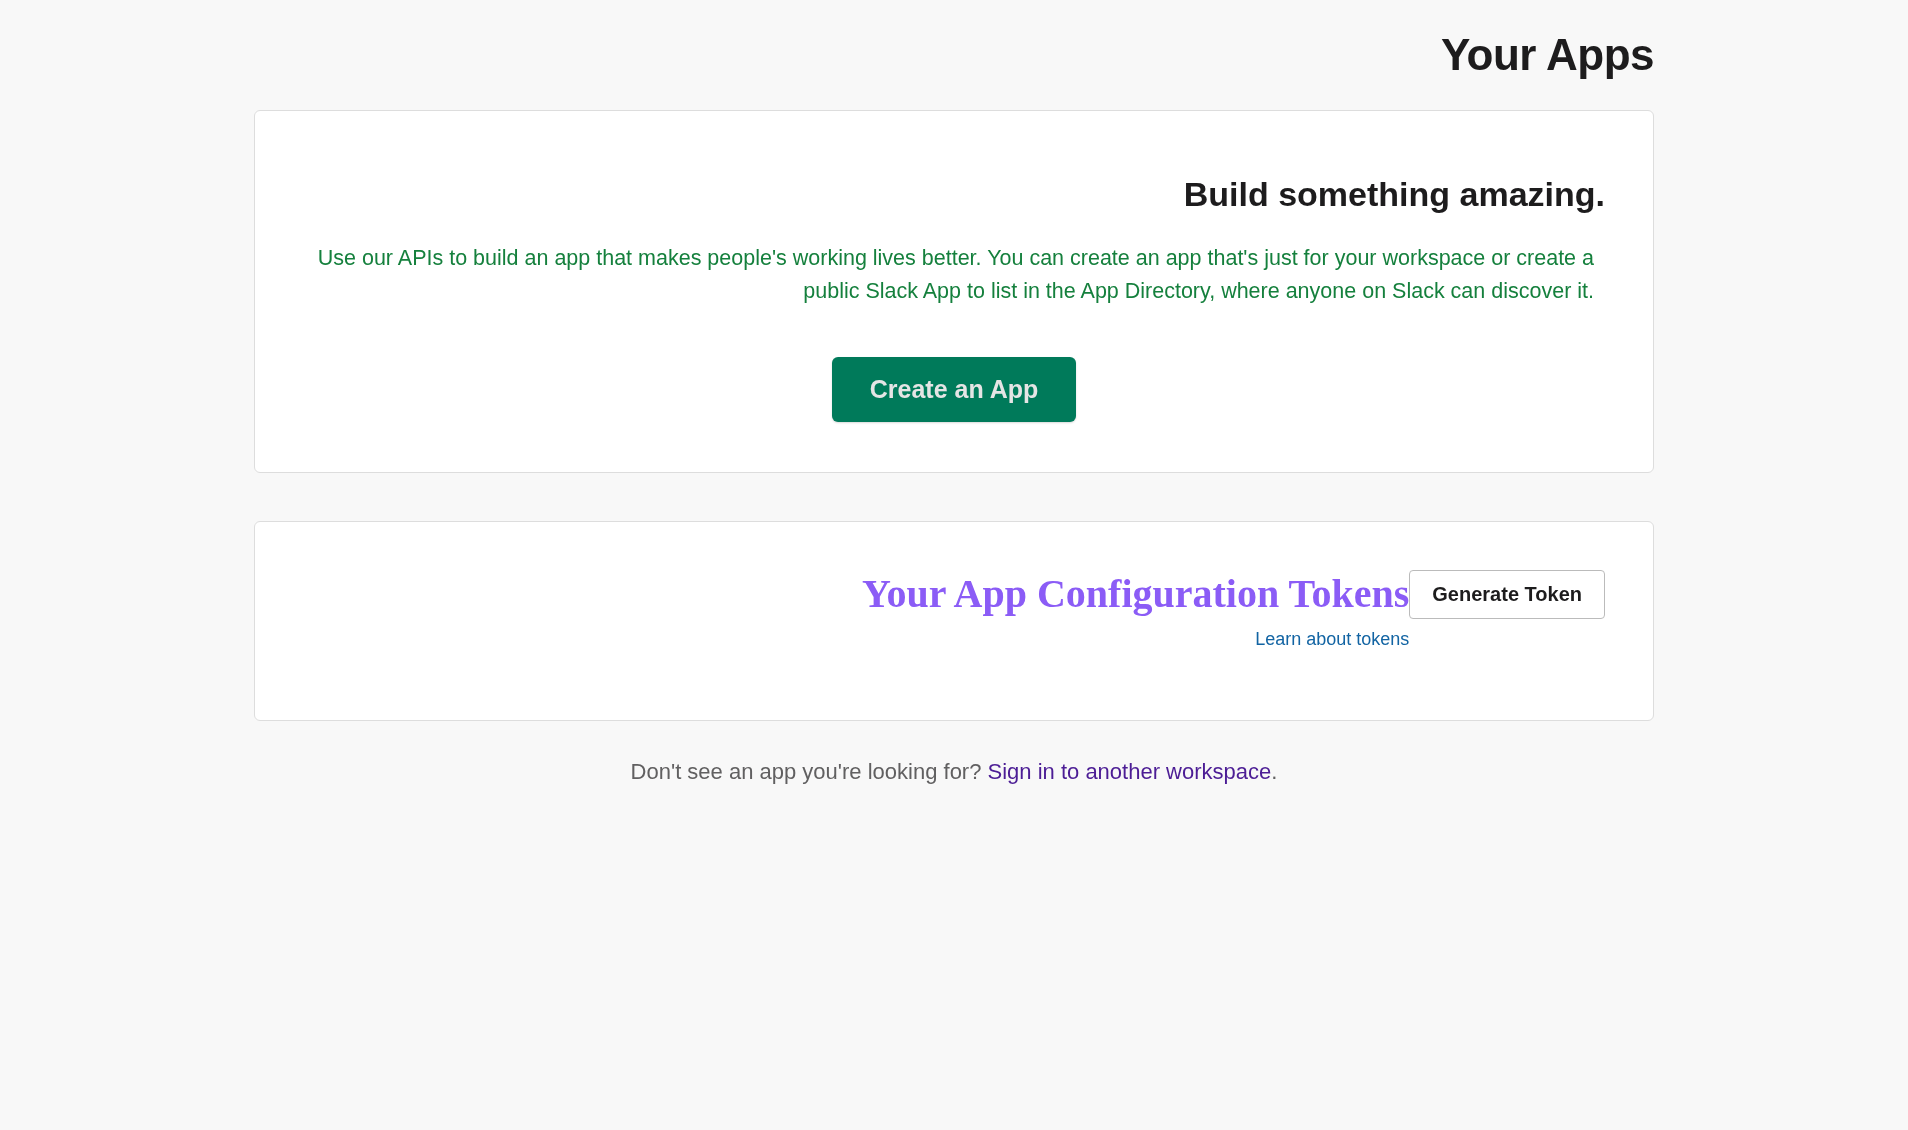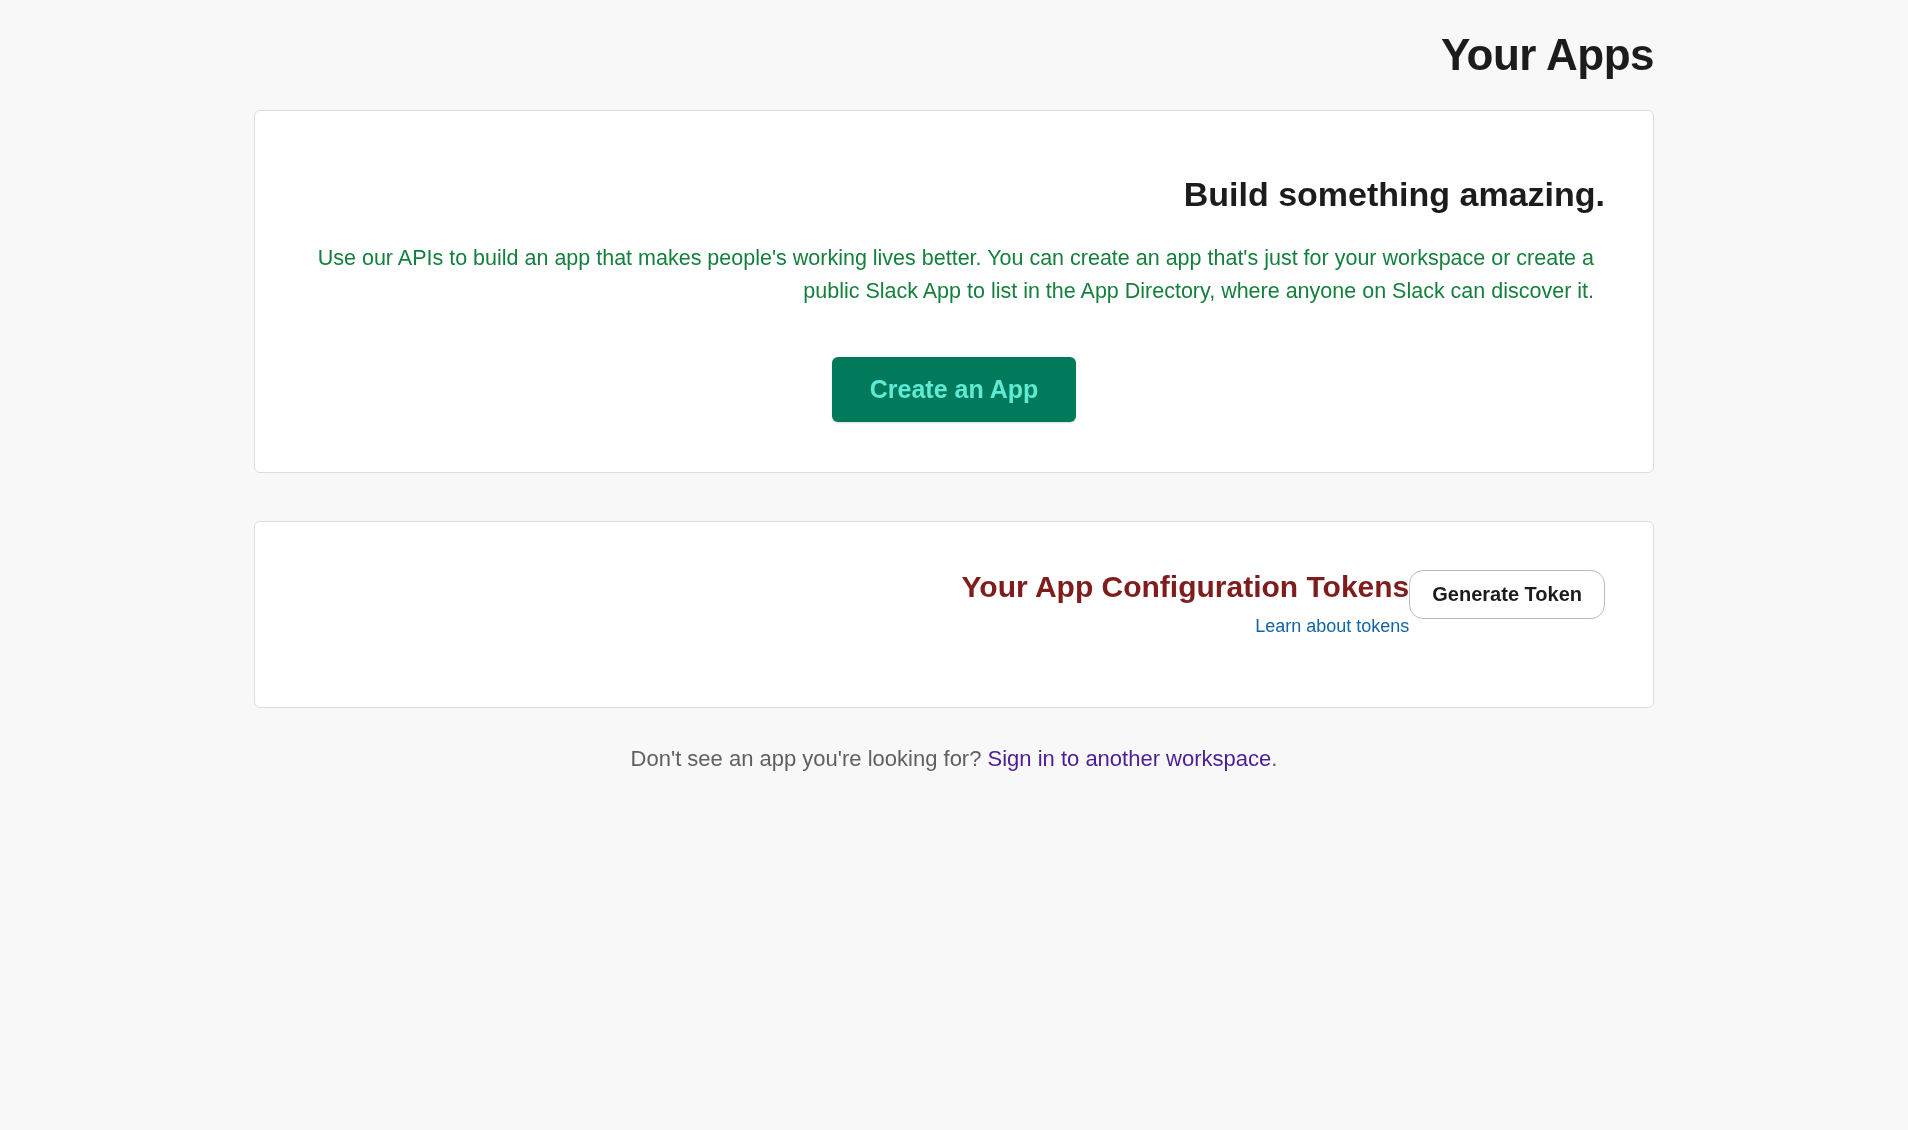--- a/index.html
+++ b/index.html
@@ -48,59 +48,60 @@
       line-height: 1.55;
       color: #15803d;
       margin-bottom: 48px;
       max-width: 1280px;
       margin-left: auto;
       margin-right: auto;
     }
     .btn-primary {
       display: inline-block;
       background: #007a5a;
-      color: #5eead4;
+      color: #e5e5e5;
       font-size: 25px;
       font-weight: 700;
       padding: 18px 38px;
       border: none;
       border-radius: 6px;
       cursor: pointer;
       box-shadow: 0 1px 2px rgba(0,0,0,0.15);
     }
     .card-tokens {
       display: flex;
       justify-content: space-between;
       align-items: flex-start;
       padding: 48px 48px 70px 48px;
       margin-bottom: 38px;
     }
     .tokens-left {
       flex: 1;
     }
     .tokens-title {
-      font-size: 30px;
+      font-size: 40px;
       font-weight: 700;
-      color: #7f1d1d;
+      color: #8b5cf6;
       margin-bottom: 12px;
+      font-family: Liberation Serif, serif;
     }
     .tokens-link {
       font-size: 18px;
       color: #1264a3;
       text-decoration: none;
       cursor: pointer;
     }
     .btn-secondary {
       background: #ffffff;
       color: #1d1c1d;
       font-size: 20px;
       font-weight: 600;
       padding: 12px 22px;
       border: 1px solid #bbbbbb;
-      border-radius: 14px;
+      border-radius: 4px;
       cursor: pointer;
     }
     .footer-text {
       text-align: center;
       font-size: 22px;
       color: #616061;
       margin-top: 10px;
     }
     .footer-link {
       color: #4c1d95;

